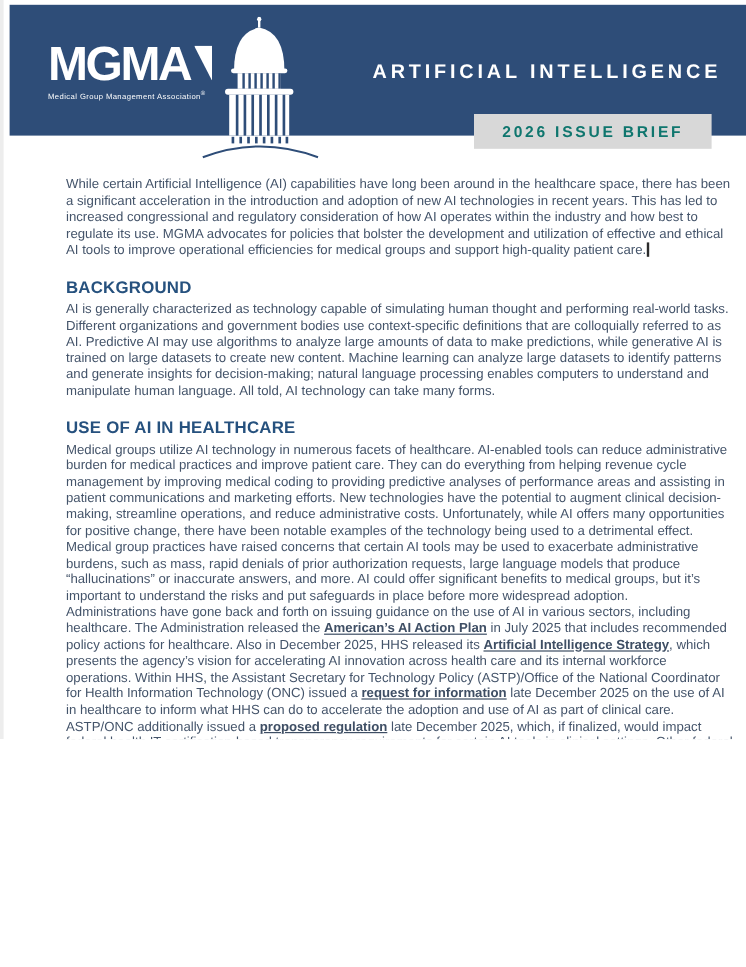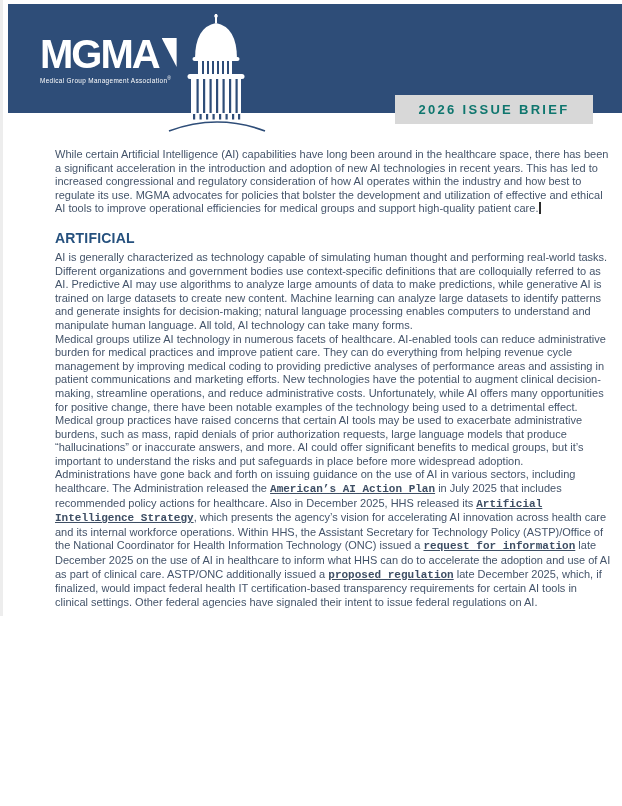--- a/index.html
+++ b/index.html
@@ -21,21 +21,21 @@
              letter-spacing:3.2px;white-space:nowrap;}
   .badge{position:absolute;left:395px;top:95px;width:198px;height:29px;background:#D8D8D8;
          display:flex;align-items:center;justify-content:center;color:#0f766e;font-weight:800;
          font-size:13px;letter-spacing:2.3px;z-index:3;}
   .capitol{position:absolute;left:167px;top:14px;z-index:2;}
 
   
   .content{position:absolute;left:55px;top:148px;width:556px;}
   .para{margin:0;font-size:11px;line-height:13.6px;color:#44546A;}
   h2{margin:14px 0 5px 0;font-size:14px;font-weight:800;color:#26517E;letter-spacing:.2px;}
-  .doc-link{font-weight:700;text-decoration:underline;color:#3E4E64;cursor:pointer;font-family:Liberation Mono, monospace;}
+  .doc-link{font-weight:700;text-decoration:underline;color:#3E4E64;cursor:pointer;}
   .caret{display:inline-block;width:1.5px;height:12px;background:#2b2b2b;vertical-align:-2px;margin-left:1px;}
 
   
   .footer-band{top:758px;height:48px;display:flex;align-items:center;justify-content:space-between;
                padding:0 26px 16px 32px;box-sizing:border-box;}
   .footer-left{color:#fff;font-size:12px;font-weight:800;letter-spacing:2.1px;}
   .footer-right{display:flex;align-items:flex-start;gap:8px;color:#fff;font-size:11.5px;font-weight:700;
                 letter-spacing:.5px;}
 </style>
 </head>
@@ -45,20 +45,21 @@
   <div class="page-edge"></div>
 
   <header class="band header-band">
     <div class="logo">
       <div class="logo-row">
         <span class="logo-text">MGMA</span>
         <span class="logo-tri"></span>
       </div>
       <div class="logo-sub"><span>Medical Group Management Association</span><span class="reg">®</span></div>
     </div>
+    <div class="doc-title">ARTIFICIAL INTELLIGENCE</div>
   </header>
 
   <svg class="capitol" width="100" height="120" viewBox="0 0 100 120">
     <rect x="48" y="0" width="2" height="9" fill="#fff"></rect>
     <circle cx="49" cy="2" r="1.8" fill="#fff"></circle>
     <path d="M28 45 Q28 13 49 9 Q70 13 70 45 Z" fill="#fff"></path>
     <rect x="25.5" y="43" width="47" height="4" rx="2" fill="#fff"></rect>
     <rect x="31" y="47" width="36" height="13" fill="#fff"></rect>
     <g fill="#2E4D78">
       <rect x="35" y="47" width="2" height="13"></rect>
@@ -92,25 +93,26 @@
     </g>
     <path d="M2 117 Q50 99 98 117" stroke="#2E4D78" stroke-width="1.7" fill="none"></path>
   </svg>
 
   <div class="badge">2026 ISSUE BRIEF</div>
 
   <main class="content">
     <p class="para"><span>While certain Artificial Intelligence (AI) capabilities have long been around in the healthcare space, there has been a significant acceleration in the introduction and adoption of new AI technologies in recent years. This has led to increased congressional and regulatory consideration of how AI operates within the industry and how best to regulate its use. MGMA advocates for policies that bolster the development and utilization of effective and ethical AI tools to improve operational efficiencies for medical groups and support high-quality patient care.</span><span class="caret"></span></p>
 
     <section>
-      <h2>ARTIFICIAL</h2>
+      <h2>BACKGROUND</h2>
       <p class="para">AI is generally characterized as technology capable of simulating human thought and performing real-world tasks. Different organizations and government bodies use context-specific definitions that are colloquially referred to as AI. Predictive AI may use algorithms to analyze large amounts of data to make predictions, while generative AI is trained on large datasets to create new content. Machine learning can analyze large datasets to identify patterns and generate insights for decision-making; natural language processing enables computers to understand and manipulate human language. All told, AI technology can take many forms.</p>
     </section>
 
     <section>
+      <h2>USE OF AI IN HEALTHCARE</h2>
       <p class="para">Medical groups utilize AI technology in numerous facets of healthcare. AI-enabled tools can reduce administrative burden for medical practices and improve patient care. They can do everything from helping revenue cycle management by improving medical coding to providing predictive analyses of performance areas and assisting in patient communications and marketing efforts. New technologies have the potential to augment clinical decision-making, streamline operations, and reduce administrative costs. Unfortunately, while AI offers many opportunities for positive change, there have been notable examples of the technology being used to a detrimental effect. Medical group practices have raised concerns that certain AI tools may be used to exacerbate administrative burdens, such as mass, rapid denials of prior authorization requests, large language models that produce “hallucinations” or inaccurate answers, and more. AI could offer significant benefits to medical groups, but it’s important to understand the risks and put safeguards in place before more widespread adoption.</p>
     </section>
 
     <section>
       <p class="para"><span>Administrations have gone back and forth on issuing guidance on the use of AI in various sectors, including healthcare. The Administration released the </span><span class="doc-link">American’s AI Action Plan</span><span> in July 2025 that includes recommended policy actions for healthcare. Also in December 2025, HHS released its </span><span class="doc-link">Artificial Intelligence Strategy</span><span>, which presents the agency’s vision for accelerating AI innovation across health care and its internal workforce operations. Within HHS, the Assistant Secretary for Technology Policy (ASTP)/Office of the National Coordinator for Health Information Technology (ONC) issued a </span><span class="doc-link">request for information</span><span> late December 2025 on the use of AI in healthcare to inform what HHS can do to accelerate the adoption and use of AI as part of clinical care.  ASTP/ONC additionally issued a </span><span class="doc-link">proposed regulation</span><span> late December 2025, which, if finalized, would impact federal health IT certification-based transparency requirements for certain AI tools in clinical settings. Other federal agencies have signaled their intent to issue federal regulations on AI.</span></p>
     </section>
   </main>
 
   <footer class="band footer-band">
     <span class="footer-left">MGMA GOVERNMENT AFFAIRS</span>

